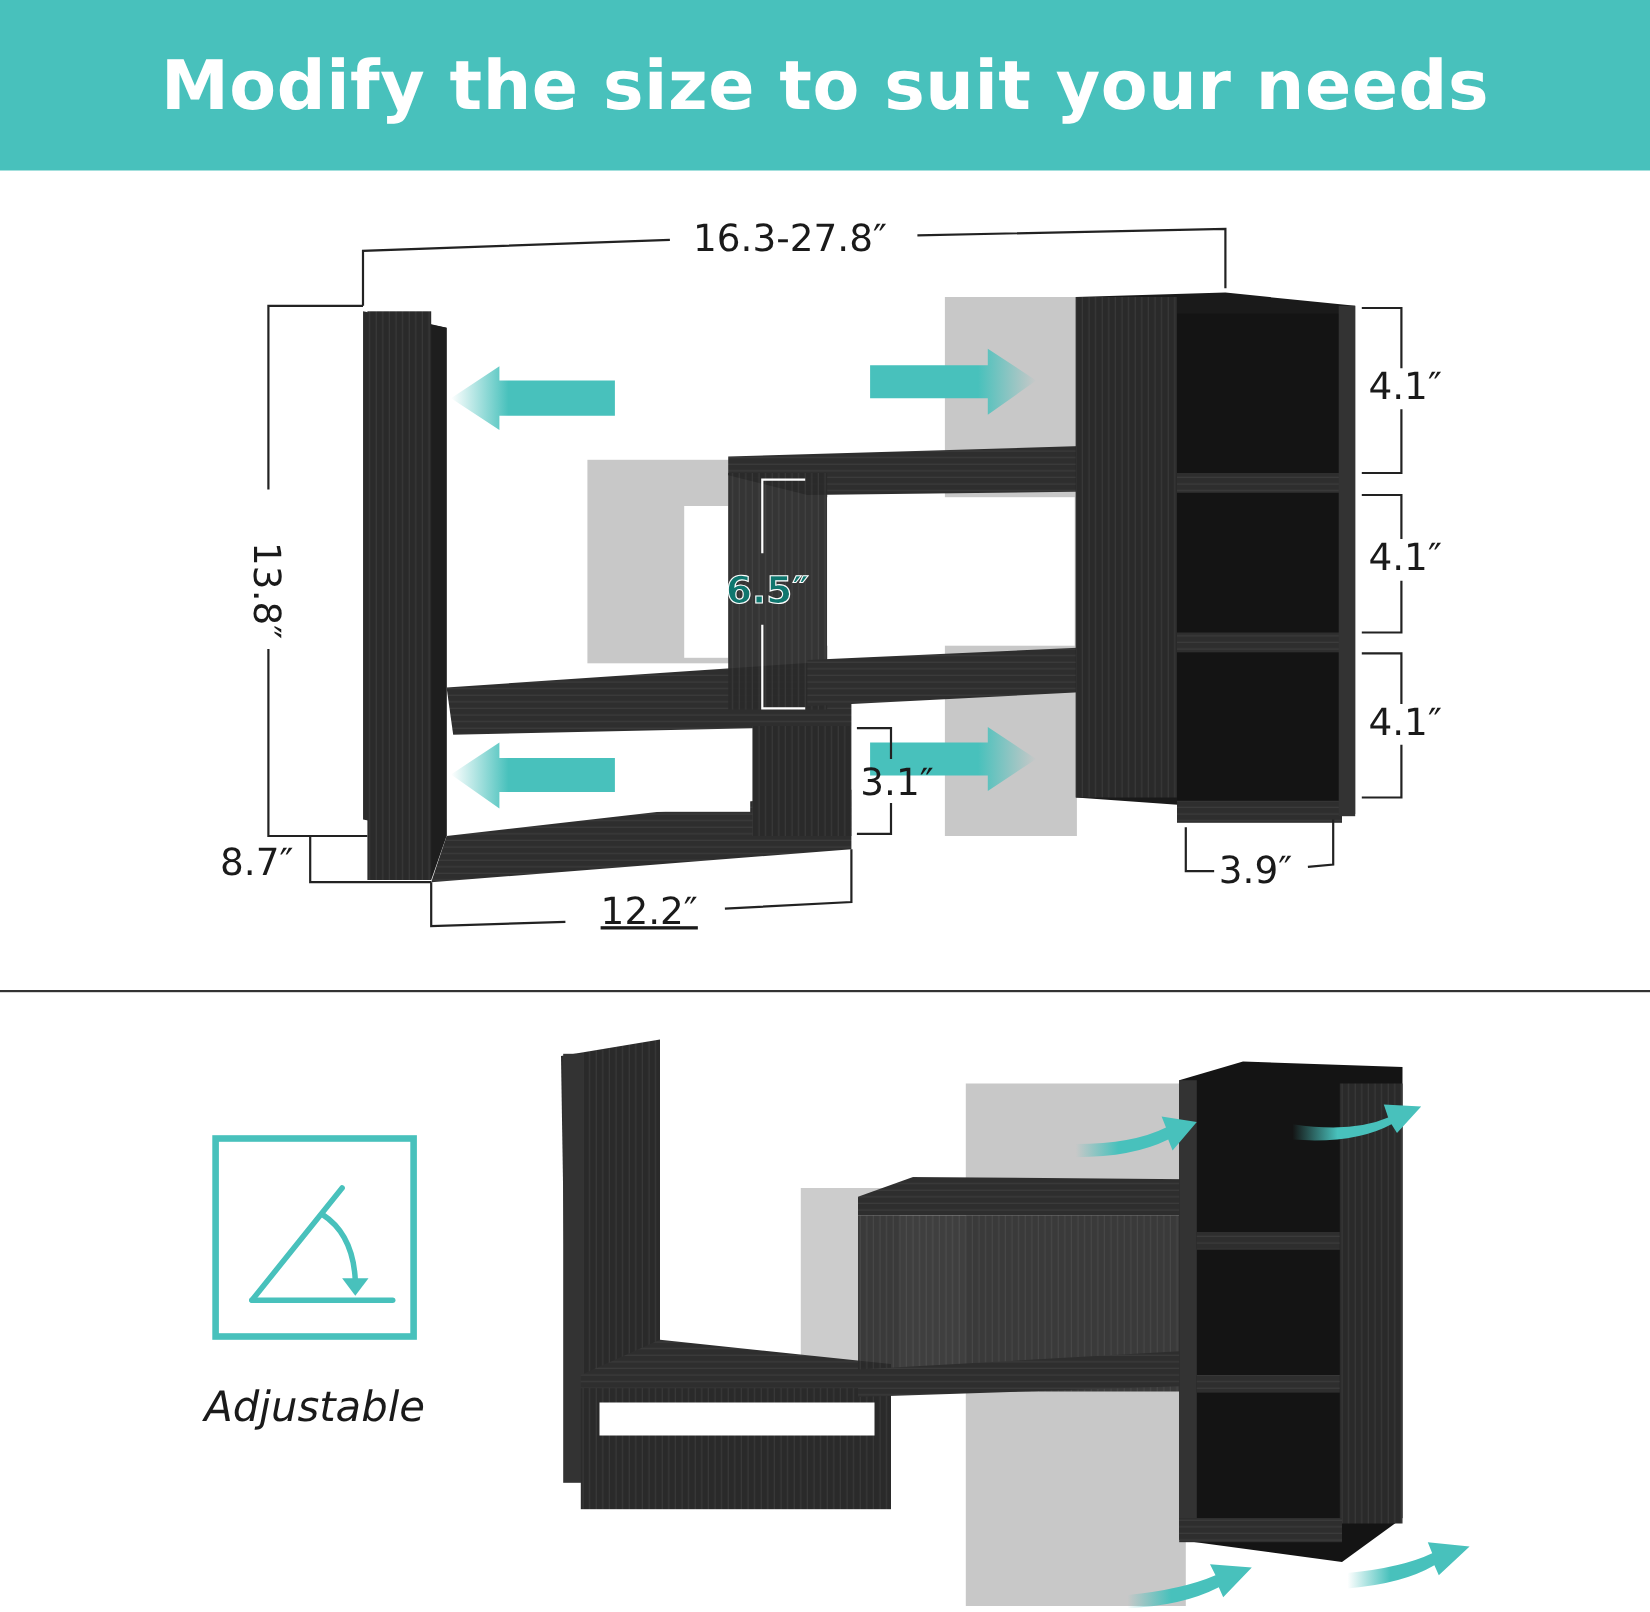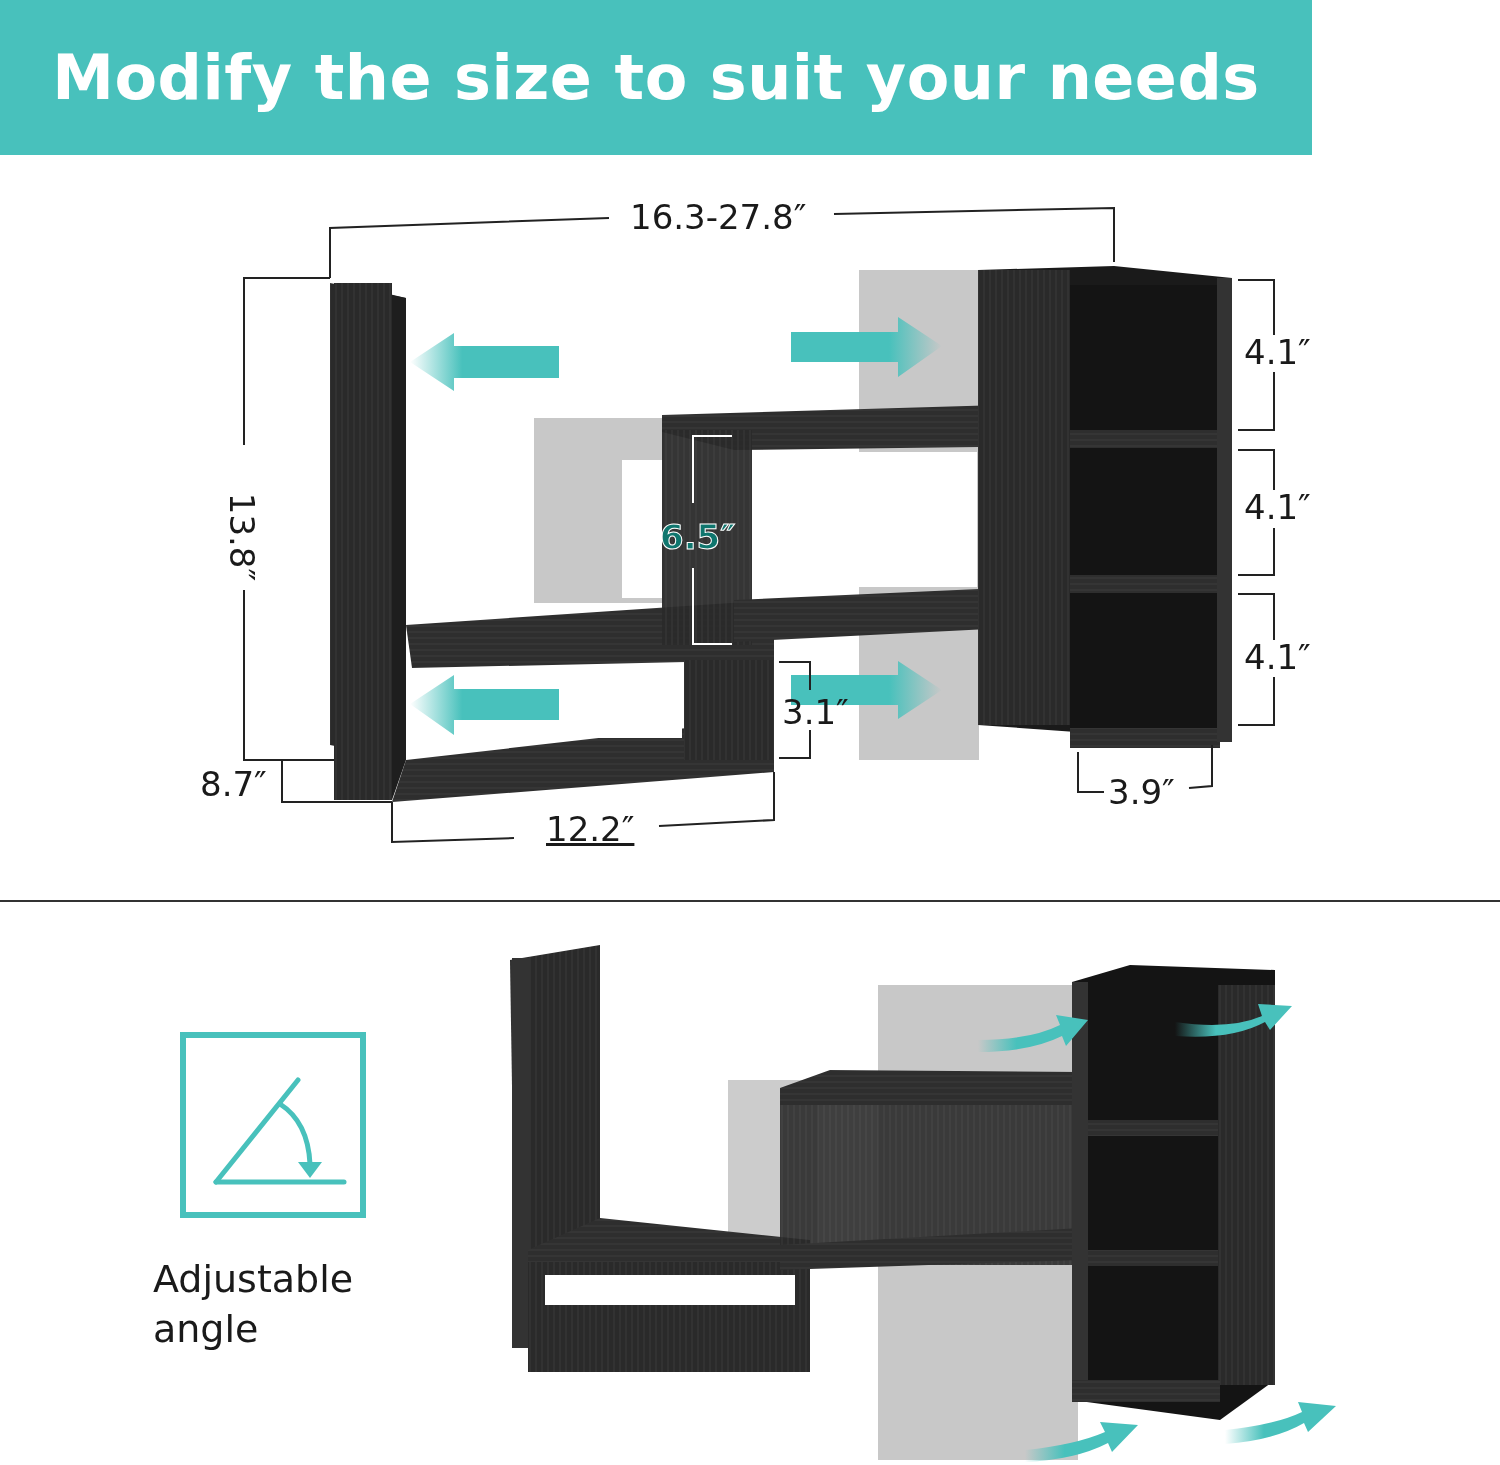--- a/index.html
+++ b/index.html
@@ -1,26 +1,26 @@
 <!DOCTYPE html>
 <html><head>
 <meta charset="utf-8">
 <style>
   html, body { margin:0; padding:0; background:#ffffff; }
   body { width:1500px; height:1465px; position:relative; overflow:hidden; font-family:"DejaVu Sans", sans-serif; }
-  .banner { position:absolute; left:0; top:0; width:1312px; height:155px; background:#48c1bc; display:flex; align-items:center; justify-content:center; }
+  .banner { position:absolute; left:0; top:0; width:1500px; height:155px; background:#48c1bc; display:flex; align-items:center; justify-content:center; }
   .banner h1 { margin:0; color:#ffffff; font-family:"DejaVu Sans", sans-serif; font-weight:bold; font-size:62px; letter-spacing:0.5px; }
   .section-top { position:absolute; left:0; top:155px; width:1500px; height:745px;margin-left:34px; }
   .divider { position:absolute; left:0; top:900px; width:1500px; height:2px; background:#333333; }
   .section-bottom { position:absolute; left:0; top:902px; width:1500px; height:563px; }
   svg { position:absolute; left:0; top:0; }
   .dim { position:absolute; font-family:"DejaVu Sans", sans-serif; font-size:34px; color:#1a1a1a; background:#ffffff; padding:0 4px; line-height:1; white-space:nowrap; }
   .dim.vertical { transform:rotate(90deg); transform-origin:center center; }
   .dim.onshelf { background:transparent; color:#0f766e; -webkit-text-stroke:1px #ffffff; font-weight:bold; padding:0; }
-  .feature { position:absolute; left:153px; top:130px; width:240px; text-align:left; }
+  .feature { position:absolute; left:166px; top:130px; width:240px; text-align:center;font-style:italic; }
   .feature-icon { width:186px; height:186px; margin:0 auto; border:6px solid #48c1bc; box-sizing:border-box; position:relative; }
   .feature-label { margin-top:36px; font-family:"DejaVu Sans", sans-serif; font-size:38px; line-height:50px; color:#1a1a1a; }
 </style>
 </head>
 <body>
 
 <div class="banner">
   <h1>Modify the size to suit your needs</h1>
 </div>
 
@@ -140,21 +140,20 @@
         <g stroke="#48c1bc" stroke-width="5" fill="none" stroke-linecap="round">
           <line x1="30" y1="144" x2="158" y2="144"></line>
           <line x1="30" y1="144" x2="112" y2="42"></line>
           <path d="M 94 66 Q 122 84 124 126"></path>
         </g>
         <polygon points="112,124 136,124 124,140" fill="#48c1bc"></polygon>
       </svg>
     </div>
     <div class="feature-label">
       <div>Adjustable</div>
-      <div>angle</div>
     </div>
   </div>
 
   <svg width="1500" height="563" viewBox="0 902 1500 563">
     <defs>
       <pattern id="wood2" width="6" height="40" patternUnits="userSpaceOnUse">
         <rect width="6" height="40" fill="#2a2a2a"></rect>
         <line x1="2" y1="0" x2="2" y2="40" stroke="#3a3a3a" stroke-width="1"></line>
       </pattern>
       <pattern id="woodH2" width="40" height="6" patternUnits="userSpaceOnUse">

